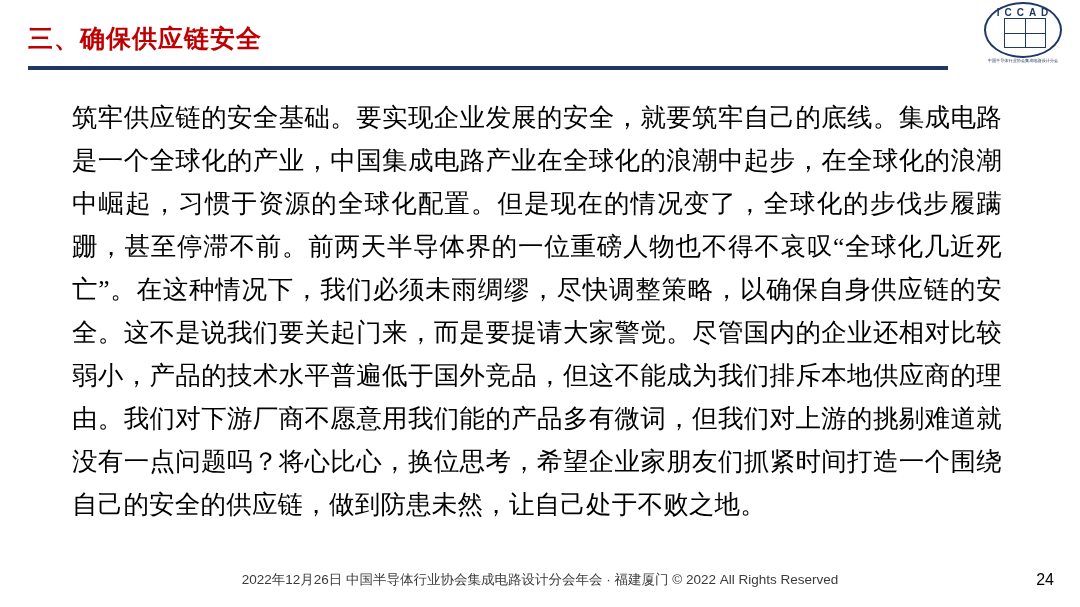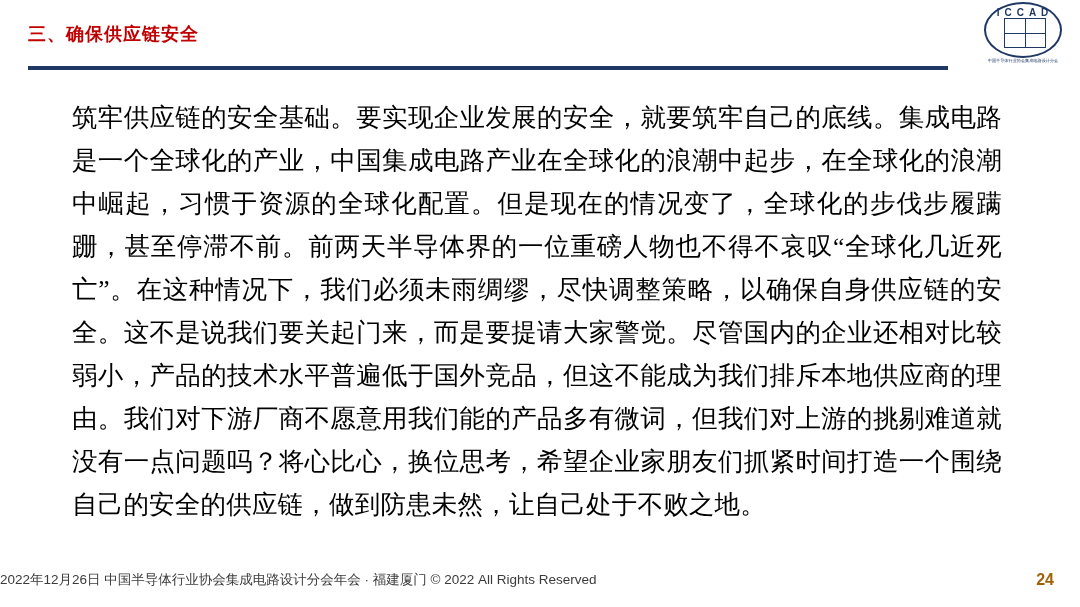--- a/index.html
+++ b/index.html
@@ -25,21 +25,21 @@
     position: absolute;
     top: 14px;
     left: 0;
     right: 0;
     height: 60px;
   }
   .title {
     position: absolute;
     left: 28px;
     top: 8px;
-    font-size: 18px;
+    font-size: 25px;
     font-weight: bold;
     color: #c00000;
     letter-spacing: 1px;
     white-space: nowrap;
   }
   .title-rule {
     position: absolute;
     left: 28px;
     top: 52px;
     width: 920px;
@@ -137,31 +137,32 @@
     position: absolute;
     left: 0;
     right: 0;
     bottom: 14px;
     height: 22px;
   }
   .footer-text {
     position: absolute;
     left: 0;
     right: 0;
+    text-align: center;
     font-size: 13.5px;
     color: #3b3b3b;
     font-family: "Liberation Sans", sans-serif;
   }
   .page-number {
     position: absolute;
     right: 26px;
     top: 0;
     font-size: 16px;
-    color: #a16207;
-    font-weight: bold;
+    color: #000000;
+    font-weight: normal;
   }
 </style>
 </head>
 <body>
 
 <div class="slide">
 
   <div class="header">
     <div class="title">三、确保供应链安全</div>
     <div class="title-rule"></div>

